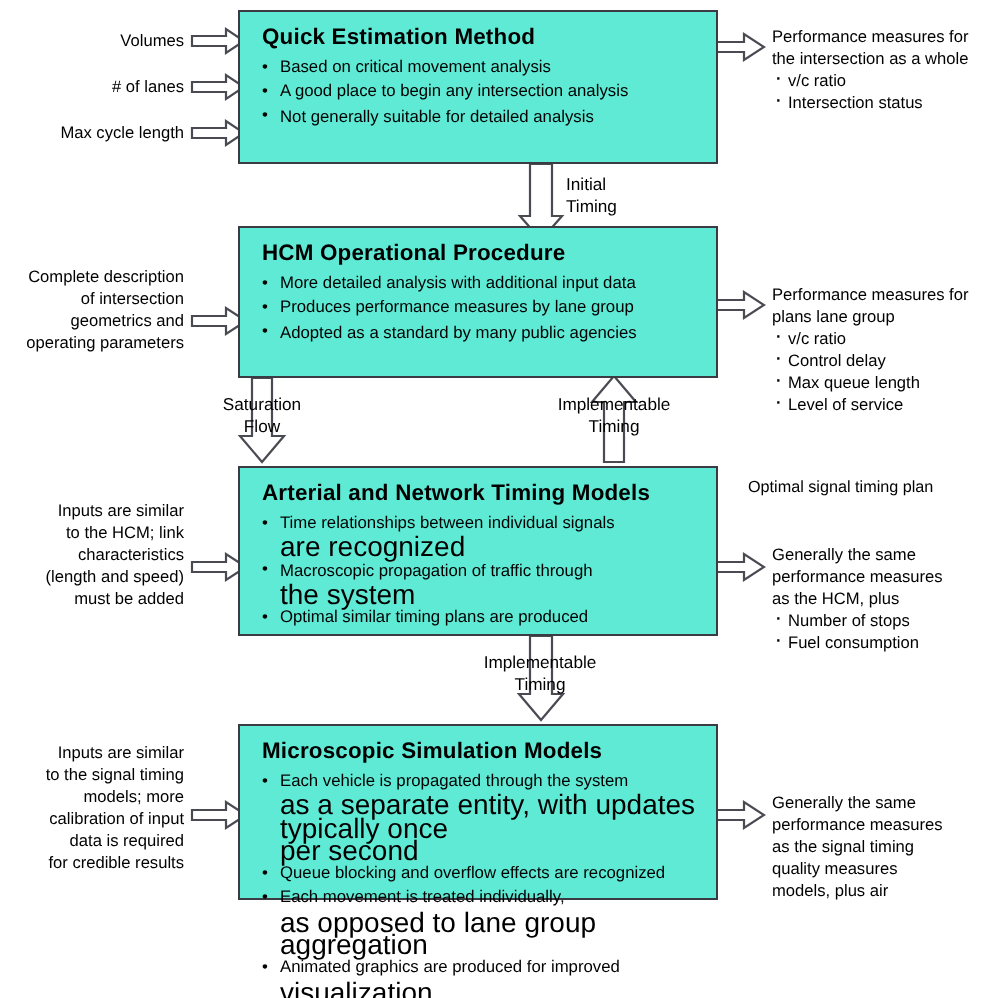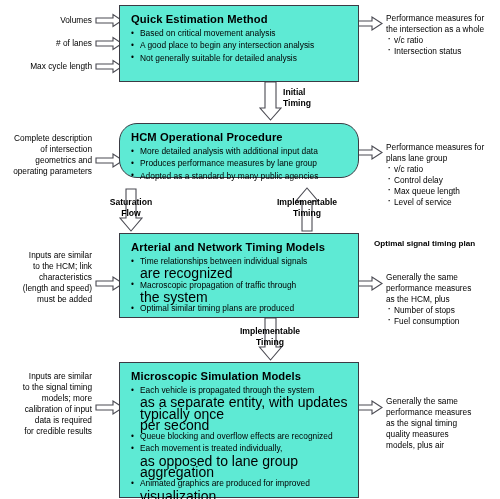--- a/index.html
+++ b/index.html
@@ -18,21 +18,21 @@
   .box .sub{padding-left:9px;font-size:14px;line-height:11.3px;}
 
   
   .side{position:absolute;font-size:8.3px;line-height:11px;}
   .side.left{text-align:right;}
   .side.right{text-align:left;}
   .side .sb{padding-left:8px;position:relative;}
   .side .sb:before{content:"\00B7";position:absolute;left:2px;top:-1px;font-weight:bold;}
 
   
-  .clabel{position:absolute;font-size:8.6px;font-weight:bold;line-height:10.5px;
+  .clabel{position:absolute;font-size:8.6px;font-weight:normal;line-height:10.5px;
           text-align:center;}
 
   
   svg.arrows{position:absolute;left:0;top:0;width:500px;height:499px;
              pointer-events:none;}
   .ar{fill:#ffffff;stroke:#4a4a52;stroke-width:1.1;}
   .solidar{fill:#1c1c1c;stroke:none;}
 </style>
 </head>
 <body>
@@ -102,41 +102,41 @@
 
   <div class="box" style="left:119px;top:5px;width:240px;height:77px;">
     <div class="inner">
       <h3>Quick Estimation Method</h3>
       <div class="bl">Based on critical movement analysis</div>
       <div class="bl">A good place to begin any intersection analysis</div>
       <div class="bl">Not generally suitable for detailed analysis</div>
     </div>
   </div>
 
-  <div class="box" style="left:119px;top:123px;width:240px;height:55px;border-radius:18px;">
+  <div class="box" style="left:119px;top:113px;width:240px;height:76px;">
     <div class="inner">
       <h3>HCM Operational Procedure</h3>
       <div class="bl">More detailed analysis with additional input data</div>
       <div class="bl">Produces performance measures by lane group</div>
       <div class="bl">Adopted as a standard by many public agencies</div>
     </div>
   </div>
 
   <div class="box" style="left:119px;top:233px;width:240px;height:85px;">
     <div class="inner">
       <h3>Arterial and Network Timing Models</h3>
       <div class="bl">Time relationships between individual signals</div>
       <div class="sub">are recognized</div>
       <div class="bl">Macroscopic propagation of traffic through</div>
       <div class="sub">the system</div>
       <div class="bl">Optimal similar timing plans are produced</div>
     </div>
   </div>
 
-  <div class="box" style="left:119px;top:362px;width:240px;height:136px;">
+  <div class="box" style="left:119px;top:362px;width:240px;height:88px;">
     <div class="inner">
       <h3>Microscopic Simulation Models</h3>
       <div class="bl">Each vehicle is propagated through the system</div>
       <div class="sub">as a separate entity, with updates typically once</div>
       <div class="sub">per second</div>
       <div class="bl">Queue blocking and overflow effects are recognized</div>
       <div class="bl">Each movement is treated individually,</div>
       <div class="sub">as opposed to lane group aggregation</div>
       <div class="bl">Animated graphics are produced for improved</div>
       <div class="sub">visualization</div>

